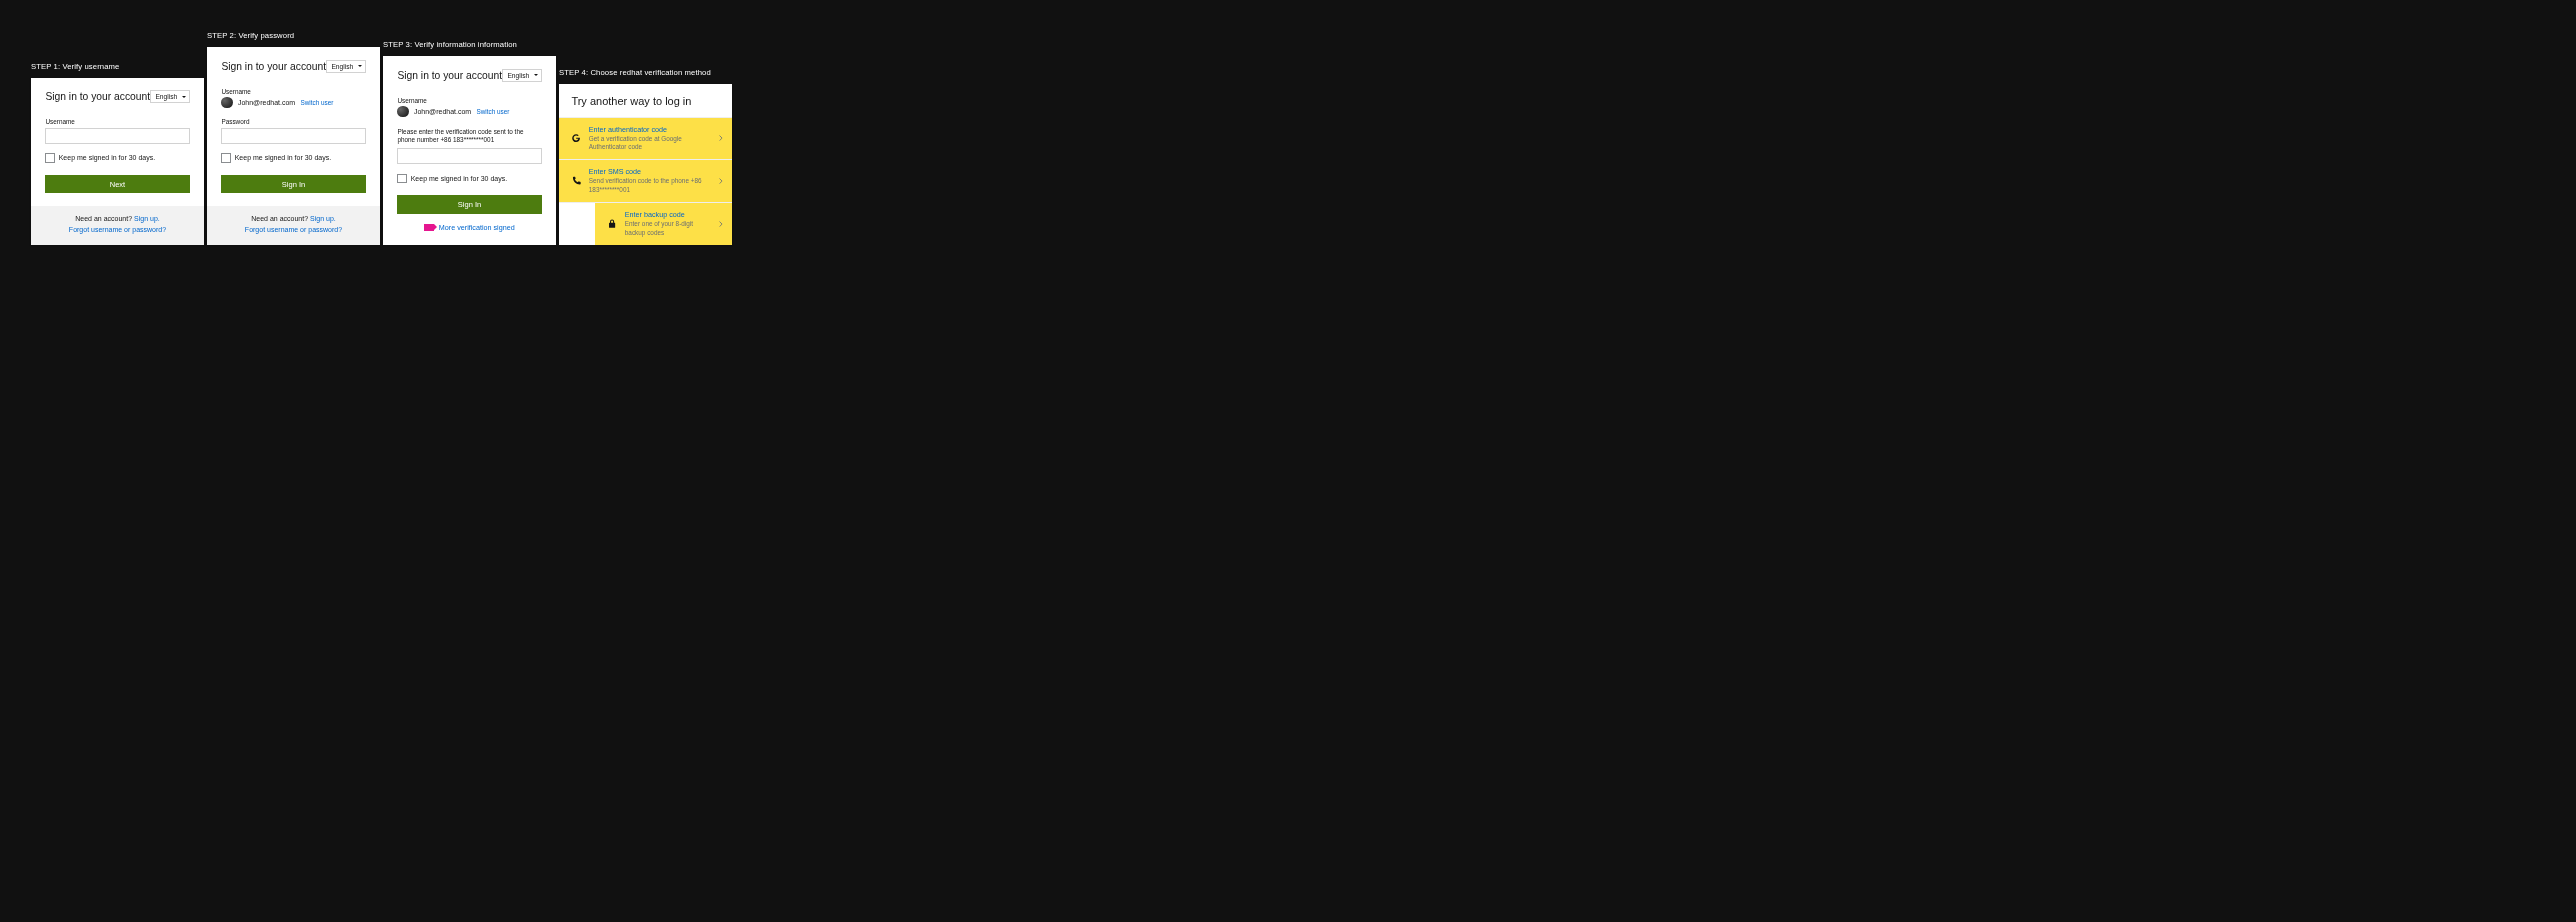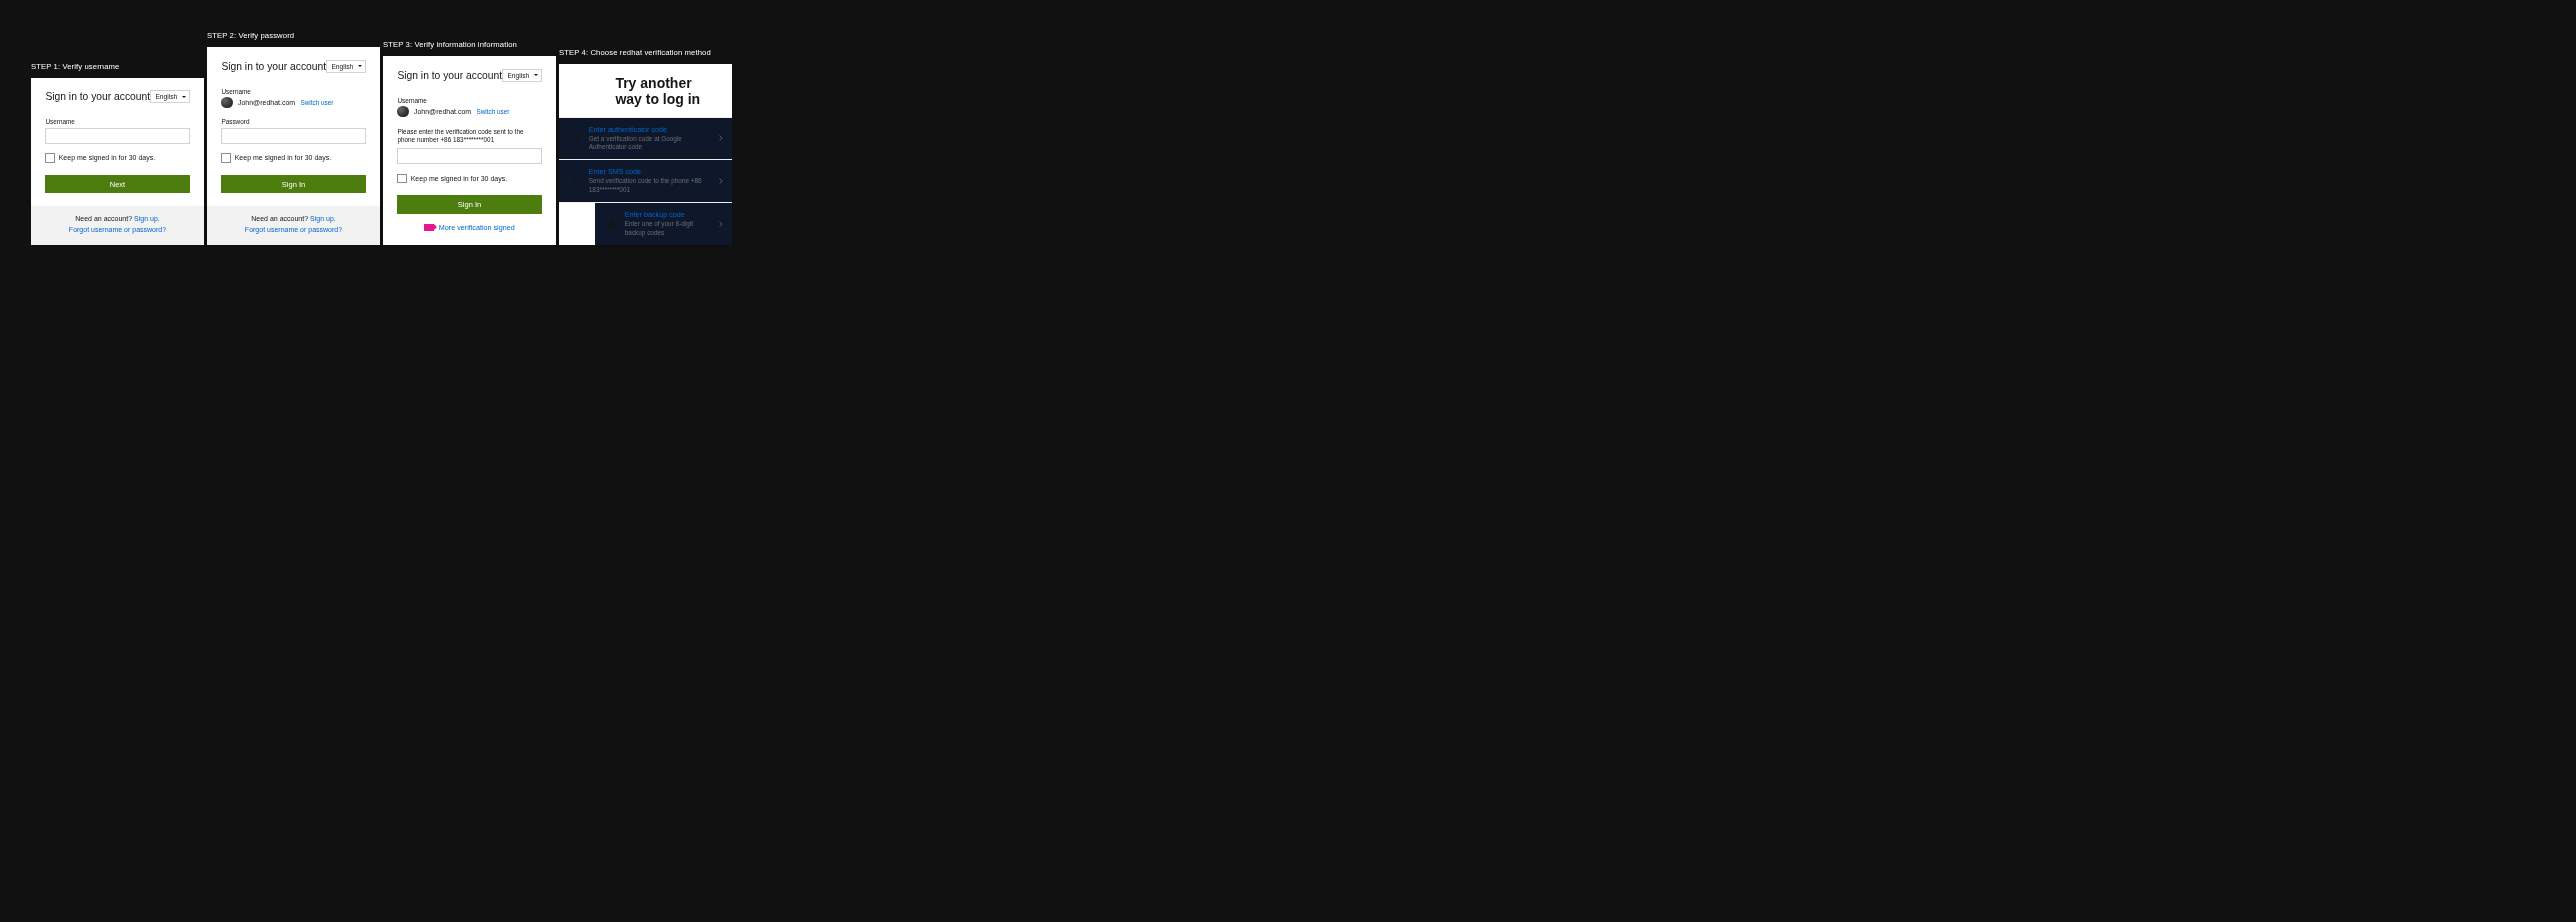--- a/index.html
+++ b/index.html
@@ -178,35 +178,34 @@
     top: 0;
     width: 0; height: 0;
     border-top: 3.6px solid transparent;
     border-bottom: 3.6px solid transparent;
     border-left: 3.6px solid #e5168f;
   }
 
   
   .card-body.padless { padding: 0; }
   .try-title {
-    font-size: 14px;
-    font-weight: 700;
+    font-size: 11px;
+    font-weight: 400;
     color: #151515;
     padding: 11.3px 12.4px 9.3px 12.4px;
-    margin-left: 44px;
   }
   .method-list { border-top: 0.5px solid #eee; }
   .method-item {
     display: flex;
     align-items: center;
     gap: 7.2px;
     padding: 7.2px 9.3px 7.2px 11.3px;
     border-bottom: 0.5px solid #eee;
     cursor: pointer;
-    background: #0f172a;
+    background: #fde047;
   }
   .method-item:last-child { border-bottom: none; margin-left: 36px; }
   .method-icon {
     width: 11.3px;
     flex: none;
     display: flex;
     align-items: center;
     justify-content: center;
   }
   .method-texts { flex: 1 1 auto; min-width: 0; }

